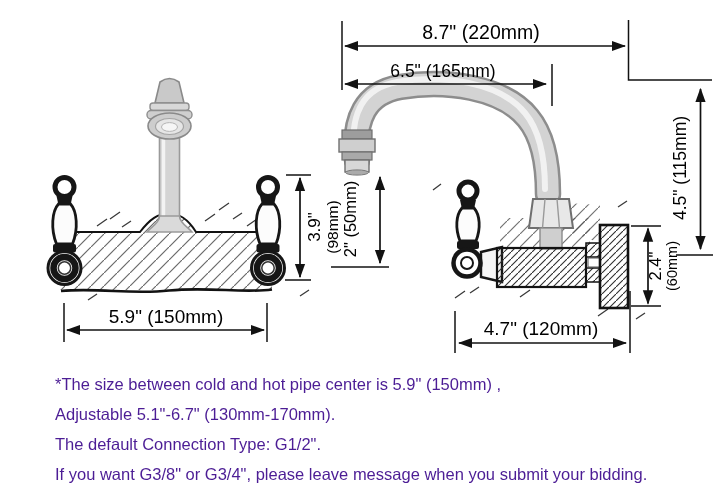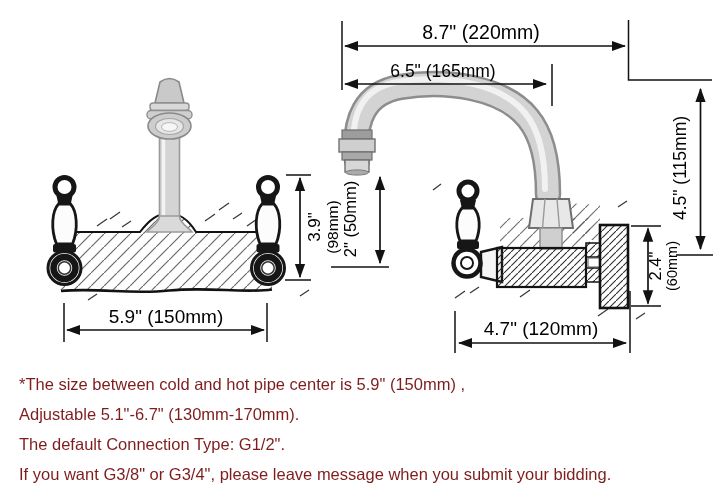--- a/index.html
+++ b/index.html
@@ -7,21 +7,21 @@
     position:relative;width:719px;height:503px;background:#ffffff;overflow:hidden;
     font-family:"Liberation Sans", sans-serif;color:#111;
   }
   .diagram{position:absolute;left:0;top:0;}
   .dim{stroke:#121212;stroke-width:1.7;fill:none;}
   .tick{stroke:#121212;stroke-width:1.5;fill:none;}
   .edge{stroke:#121212;stroke-width:2;fill:none;}
   .sketch{stroke:#3a3a3a;stroke-width:1.3;fill:none;}
   .dimtxt{font-family:"Liberation Sans",sans-serif;fill:#000;}
   .notes{position:absolute;left:19px;top:369px;width:695px;}
-  .note-line{font-size:16.5px;line-height:30px;white-space:nowrap;color:#7f1d1d;}
+  .note-line{font-size:16.5px;line-height:30px;white-space:nowrap;color:#4c1d95;margin-left:36px;}
 </style>
 </head>
 <body>
 
 <div class="canvas">
 
 <svg class="diagram" width="719" height="362" viewBox="0 0 719 362" xmlns="http://www.w3.org/2000/svg">
   <defs>
     <marker id="ah" viewBox="0 0 10 10" refX="9.2" refY="5" markerWidth="8.5" markerHeight="8.5" orient="auto-start-reverse">
       <path d="M0,1.4 L10,5 L0,8.6 Z" fill="#121212"></path>

